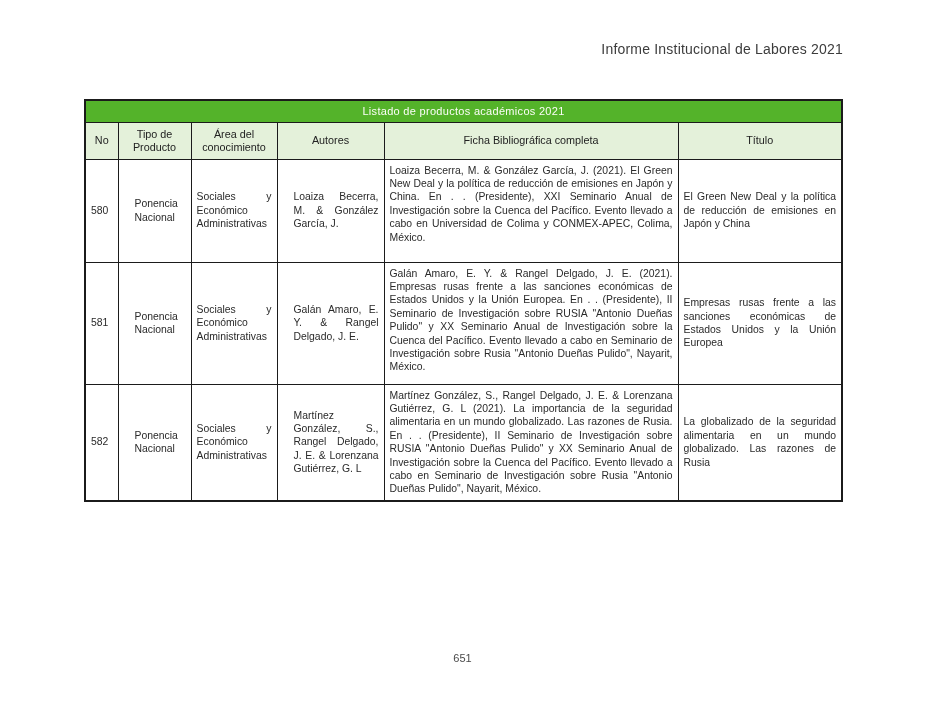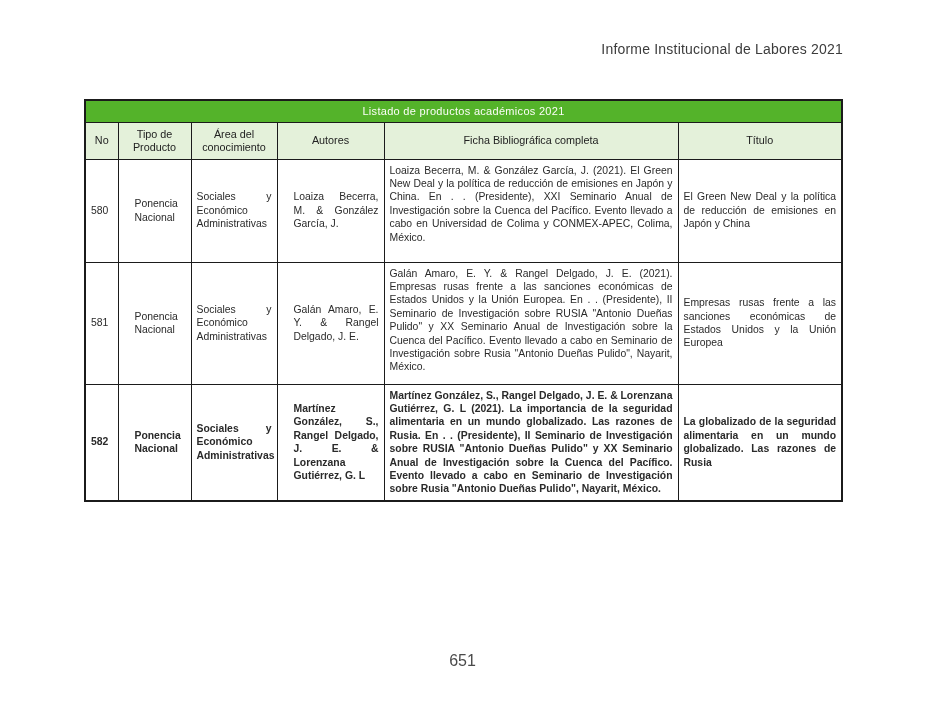--- a/index.html
+++ b/index.html
@@ -67,36 +67,36 @@
   tbody td {
     background: #ffffff;
     font-size: 10.4px;
     line-height: 13.4px;
     padding: 4px 5px;
     vertical-align: middle;
     color: #2a2a2a;
   }
   tr.row-1 td { height: 103px; }
   tr.row-2 td { height: 122px; }
-  tr.row-3 td { height: 114px; font-weight: bold; }
+  tr.row-3 td { height: 114px; }
 
   td.c-no    { text-align: left; margin-left: 12px; }
   td.c-tipo  { text-align: left; padding-left: 16px; }
   td.c-area  { text-align: justify; }
   td.c-aut   { text-align: justify; padding-left: 16px; }
   td.c-ficha { text-align: justify; vertical-align: top; margin-top: 44px; }
   td.c-tit   { text-align: justify; }
 
   .page-number {
     position: absolute;
     top: 652px;
     left: 84px;
     width: 757px;
     text-align: center;
-    font-size: 16px;
+    font-size: 11px;
     color: #4a4a4a;
   }
 </style>
 </head>
 <body>
 
 <div class="doc-header">Informe Institucional de Labores 2021</div>
 
 <table class="products">
   <colgroup>

